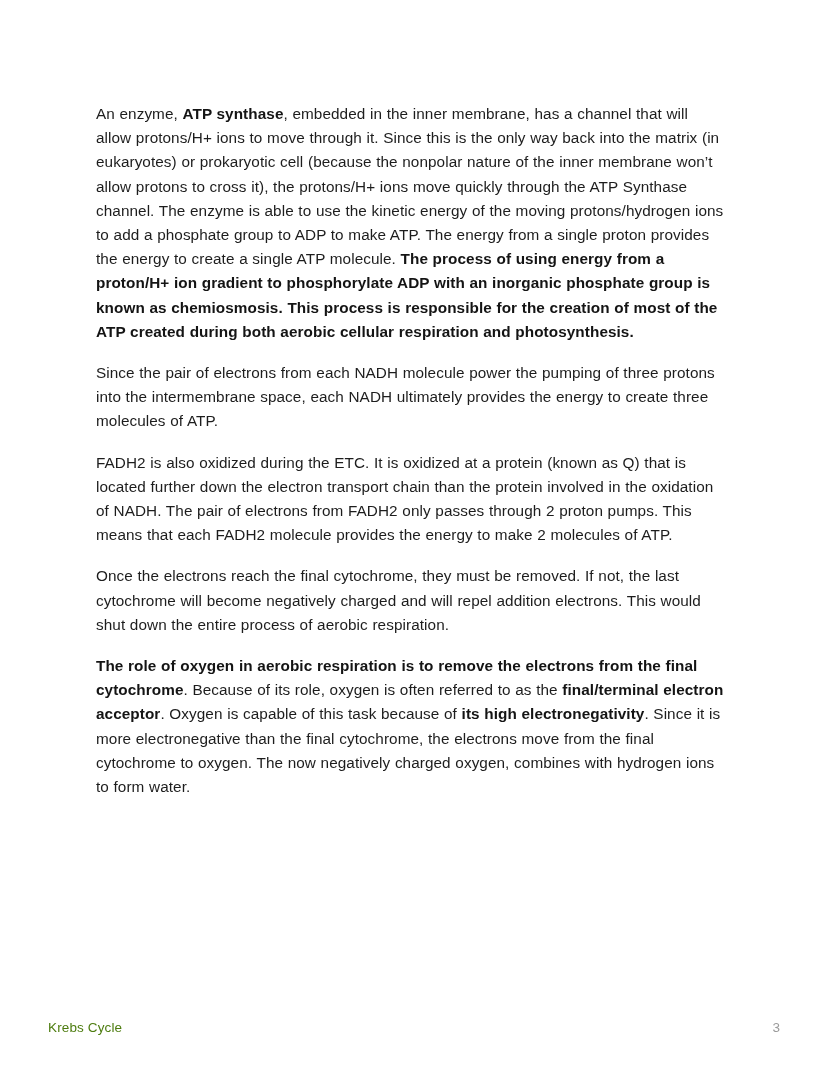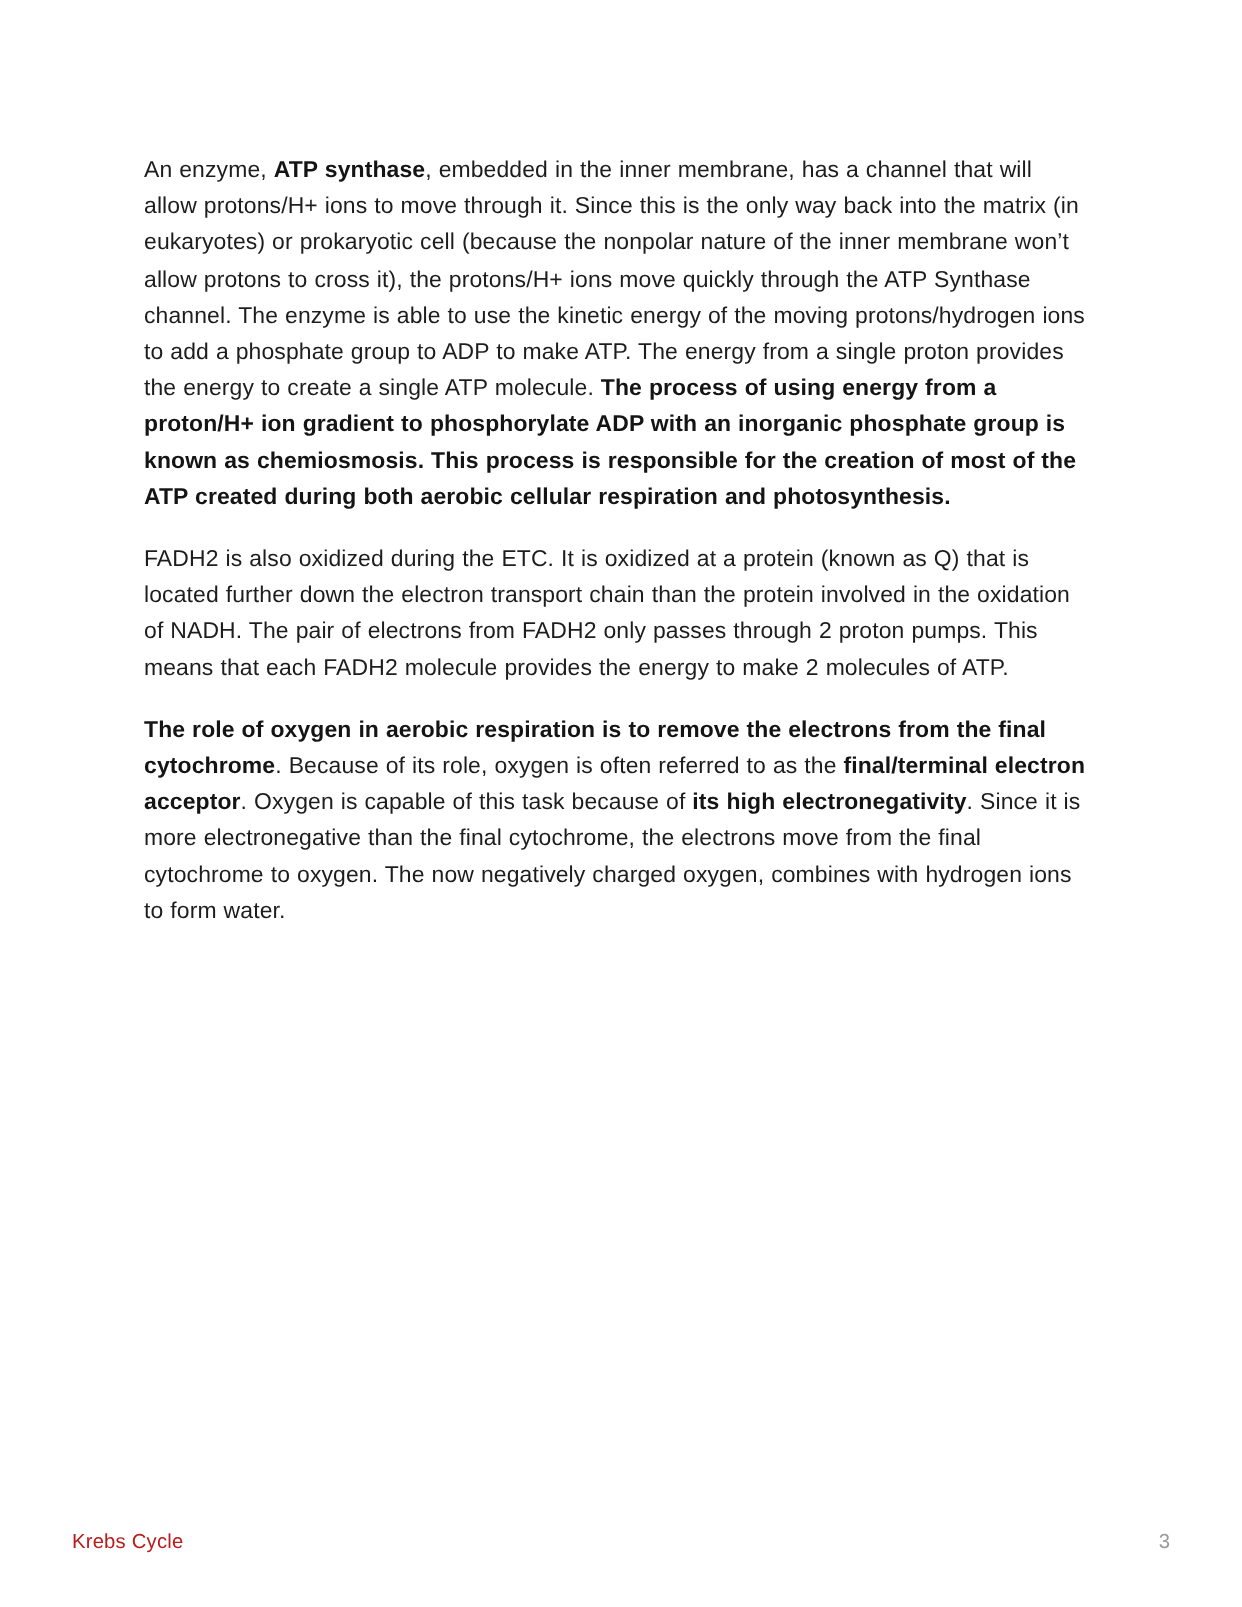--- a/index.html
+++ b/index.html
@@ -51,41 +51,43 @@
     top: 1008px;
     width: 828px;
     height: 24px;
   }
   .footer-title {
     position: absolute;
     left: 48px;
     top: 0;
     font-size: 13.5px;
     line-height: 20px;
-    color: #b91c1c;
+    color: #4d7c0f;
     letter-spacing: 0.01em;
   }
   .footer-page {
     position: absolute;
     right: 48px;
     top: 0;
     font-size: 13.5px;
     line-height: 20px;
     color: #9a9a9a;
     text-align: right;
   }
 </style>
 </head>
 <body>
 
 <div class="page">
 
   <div class="content">
       <p class="para"><span>An enzyme, </span><b>ATP synthase</b><span>, embedded in the inner membrane, has a channel that will allow protons/H+ ions to move through it. Since this is the only way back into the matrix (in eukaryotes) or prokaryotic cell (because the nonpolar nature of the inner membrane won’t allow protons to cross it), the protons/H+ ions move quickly through the ATP Synthase channel. The enzyme is able to use the kinetic energy of the moving protons/hydrogen ions to add a phosphate group to ADP to make ATP. The energy from a single proton provides the energy to create a single ATP molecule. </span><b>The process of using energy from a proton/H+ ion gradient to phosphorylate ADP with an inorganic phosphate group is known as chemiosmosis. This process is responsible for the creation of most of the ATP created during both aerobic cellular respiration and photosynthesis.</b></p>
+      <p class="para"><span>Since the pair of electrons from each NADH molecule power the pumping of three protons into the intermembrane space, each NADH ultimately provides the energy to create three molecules of ATP.</span></p>
       <p class="para"><span>FADH2 is also oxidized during the ETC. It is oxidized at a protein (known as Q) that is located further down the electron transport chain than the protein involved in the oxidation of NADH. The pair of electrons from FADH2 only passes through 2 proton pumps. This means that each FADH2 molecule provides the energy to make 2 molecules of ATP.</span></p>
+      <p class="para"><span>Once the electrons reach the final cytochrome, they must be removed. If not, the last cytochrome will become negatively charged and will repel addition electrons. This would shut down the entire process of aerobic respiration.</span></p>
       <p class="para"><b>The role of oxygen in aerobic respiration is to remove the electrons from the final cytochrome</b><span>. Because of its role, oxygen is often referred to as the </span><b>final/terminal electron acceptor</b><span>. Oxygen is capable of this task because of </span><b>its high electronegativity</b><span>. Since it is more electronegative than the final cytochrome, the electrons move from the final cytochrome to oxygen. The now negatively charged oxygen, combines with hydrogen ions to form water.</span></p>
     </div>
 
   <div class="footer">
     <div class="footer-title">Krebs Cycle</div>
     <div class="footer-page">3</div>
   </div>
 
 </div>
 

